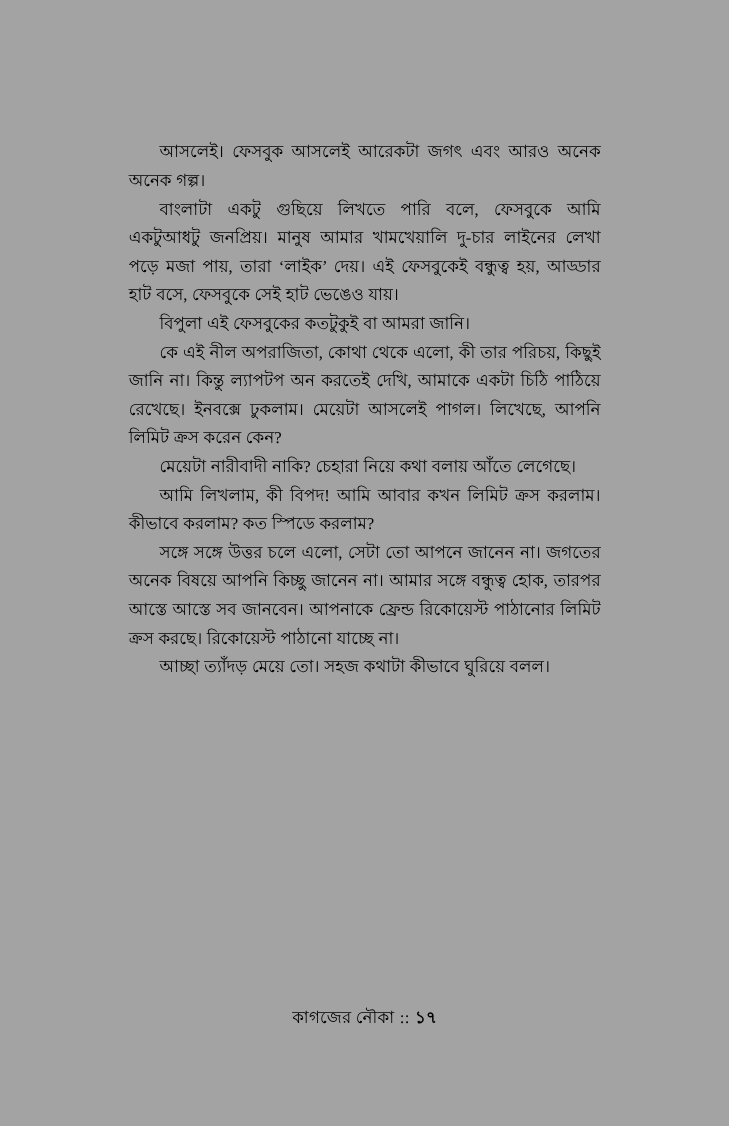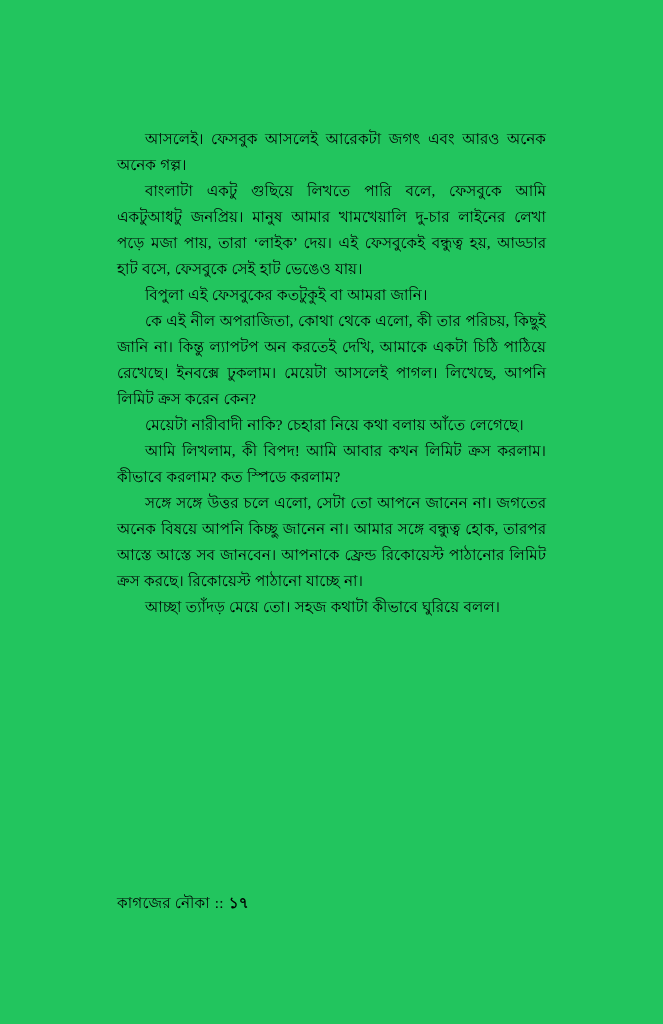--- a/index.html
+++ b/index.html
@@ -13,21 +13,21 @@
     font-family: "Liberation Serif", "DejaVu Serif", serif;
     color: #000000;
   }
 
   
   .page {
     position: relative;
     width: 663px;
     height: 1024px;
     margin: 0 auto;
-    background: #22c55e;
+    background: #a3a3a3;
     overflow: hidden;
     box-sizing: border-box;
   }
 
   
   .text-block {
     position: absolute;
     left: 117px;
     top: 126px;
     width: 429px;           
@@ -47,23 +47,23 @@
 
   
   .para:last-of-type {
     text-align: justify;
   }
 
   
   .footer {
     position: absolute;
     left: 117px;
-    top: 892px;
+    top: 915px;
     width: 429px;
-    text-align: left;
+    text-align: center;
     font-size: 15.2px;
     line-height: 22px;
     letter-spacing: 0.2px;
   }
 
   .footer .book-title { font-weight: 400; }
   .footer .sep        { font-weight: 400; padding: 0 1px; }
   .footer .page-no    { font-weight: 700; }
 </style>
 </head>

